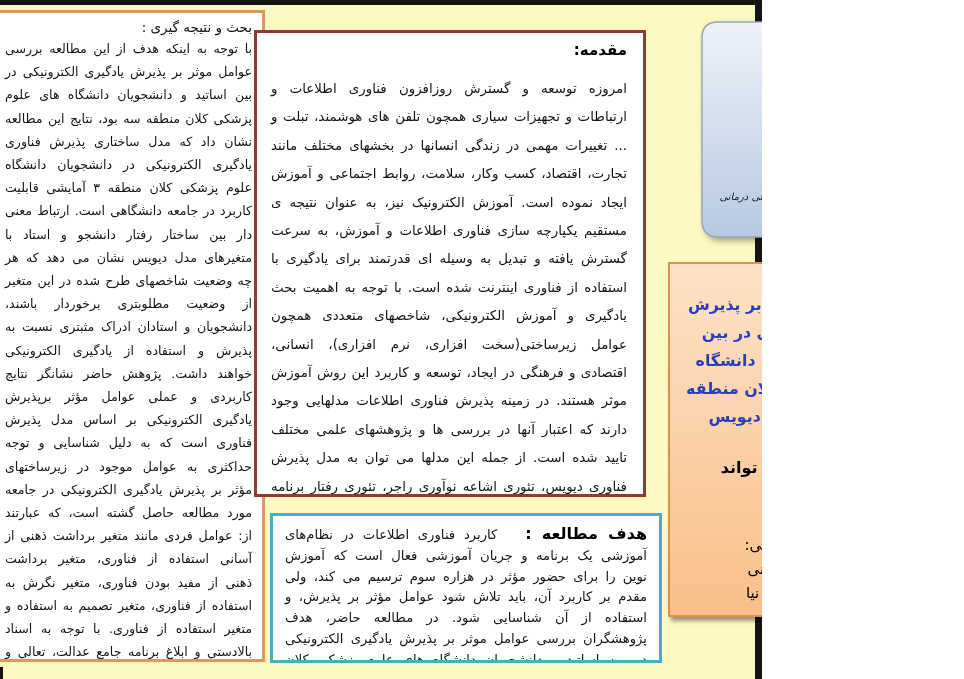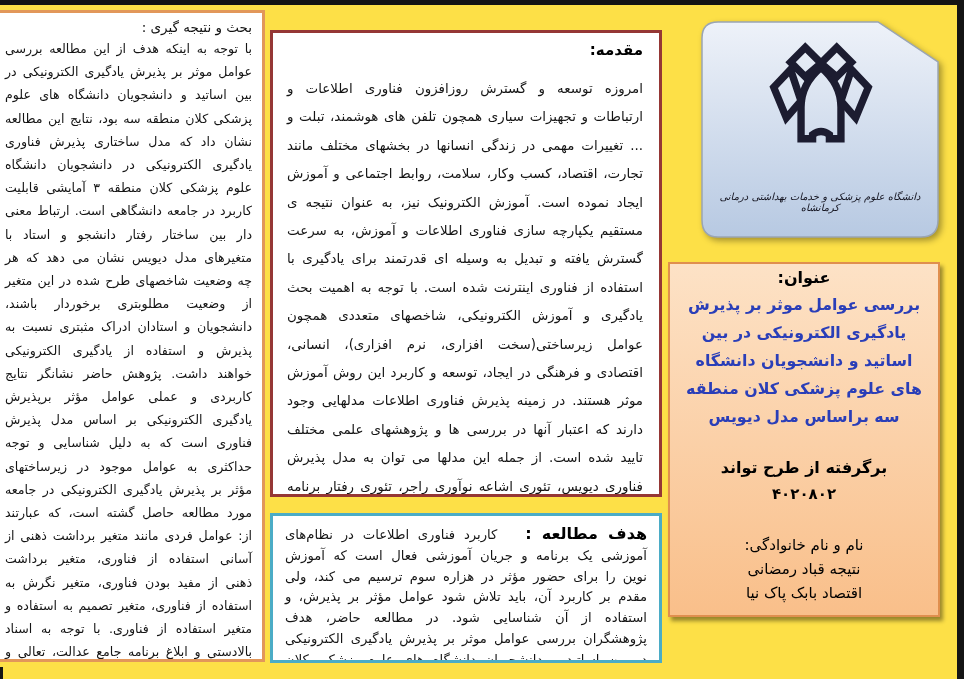--- a/index.html
+++ b/index.html
@@ -1,36 +1,36 @@
 <!DOCTYPE html>
 <html lang="fa" style="--maroon: #953735; --teal: #4bacc6; --orange_border: #e2975a; --card_border: #e08f4e; --card_bg_top: #fde2c6; --card_bg_bottom: #f9bf8a; --title_blue: #2a3eb8; --logo_bg_top: #eef2f9; --logo_bg_bottom: #b7c9e2; --logo_ink: #1c1c30; --edge_black: #141414;"><head>
 <meta charset="utf-8">
 <style>
   html,body{margin:0;padding:0;background:#fff;}
   .page{
-    position:relative;width:964px;height:679px;background:#fde047;overflow:hidden;
+    position:relative;width:762px;height:679px;background:#fef9c3;overflow:hidden;
     font-family:"DejaVu Sans",sans-serif;direction:rtl;
   }
   
   .edge-top{position:absolute;left:0;top:0;width:964px;height:5px;background:var(--edge_black);}
   .edge-right{position:absolute;right:0;top:0;width:7px;height:679px;background:var(--edge_black);}
   .edge-bl{position:absolute;left:0;bottom:0;width:3px;height:12px;background:var(--edge_black);}
 
   
   .discussion-box{
     position:absolute;left:-12px;top:10px;width:277px;height:652px;
     background:#fff;border:3px solid var(--orange_border);
     box-sizing:border-box;padding:6px 10px 6px 14px;overflow:hidden;
   }
   .discussion-title{font-size:13.5px;color:#111;text-align:right;margin-bottom:2px;}
   .discussion-body{font-size:12.6px;line-height:23.2px;color:#141414;text-align:justify;word-spacing:1px;}
 
   
   .intro-box{
-    position:absolute;left:270px;top:30px;width:392px;height:467px;
+    position:absolute;left:254px;top:30px;width:392px;height:467px;
     background:#fff;border:3px solid var(--maroon);
     box-sizing:border-box;padding:8px 16px 12px 14px;overflow:hidden;
   }
   .intro-title{font-size:15px;font-weight:bold;color:#000;text-align:right;}
   .intro-body{margin-top:16px;font-size:13.4px;line-height:28.4px;color:#141414;text-align:justify;word-spacing:1px;}
 
   .objective-box{
     position:absolute;left:270px;top:513px;width:392px;height:150px;
     background:#fff;border:3px solid var(--teal);
     box-sizing:border-box;padding:8px 12px 6px 12px;overflow:hidden;

